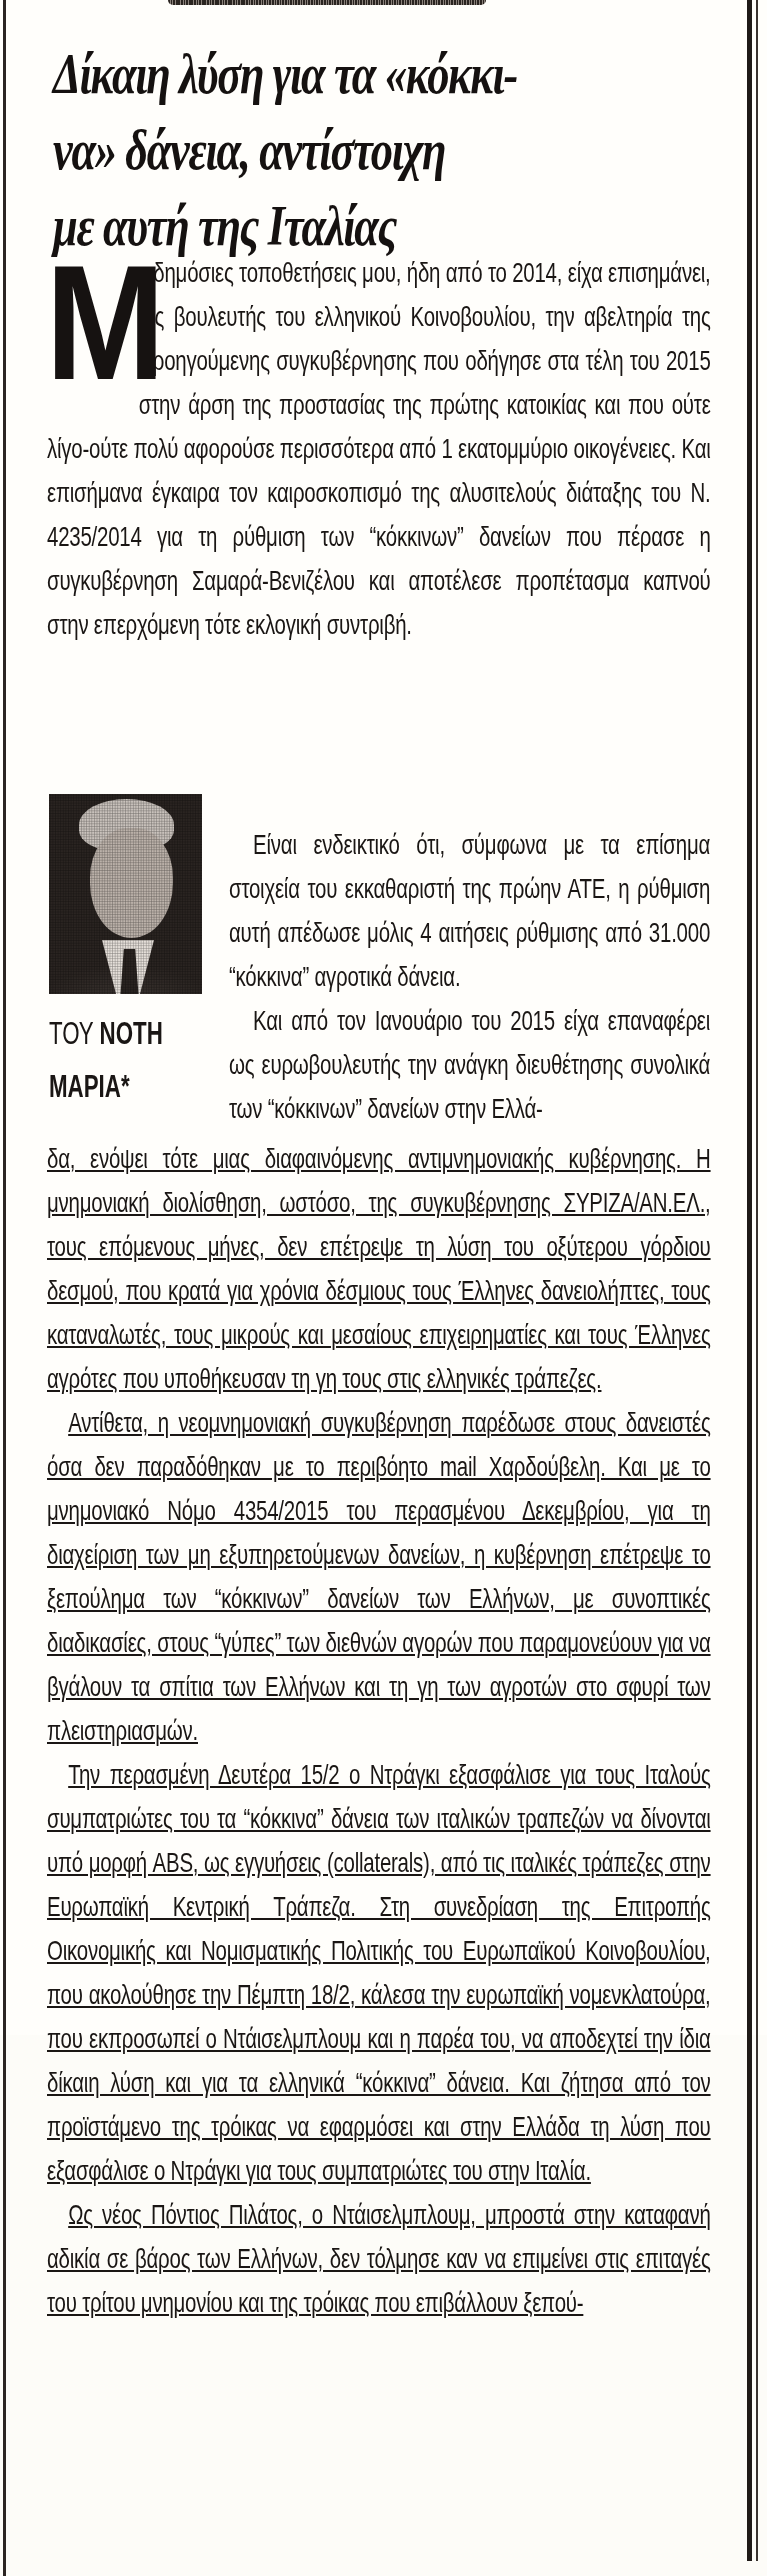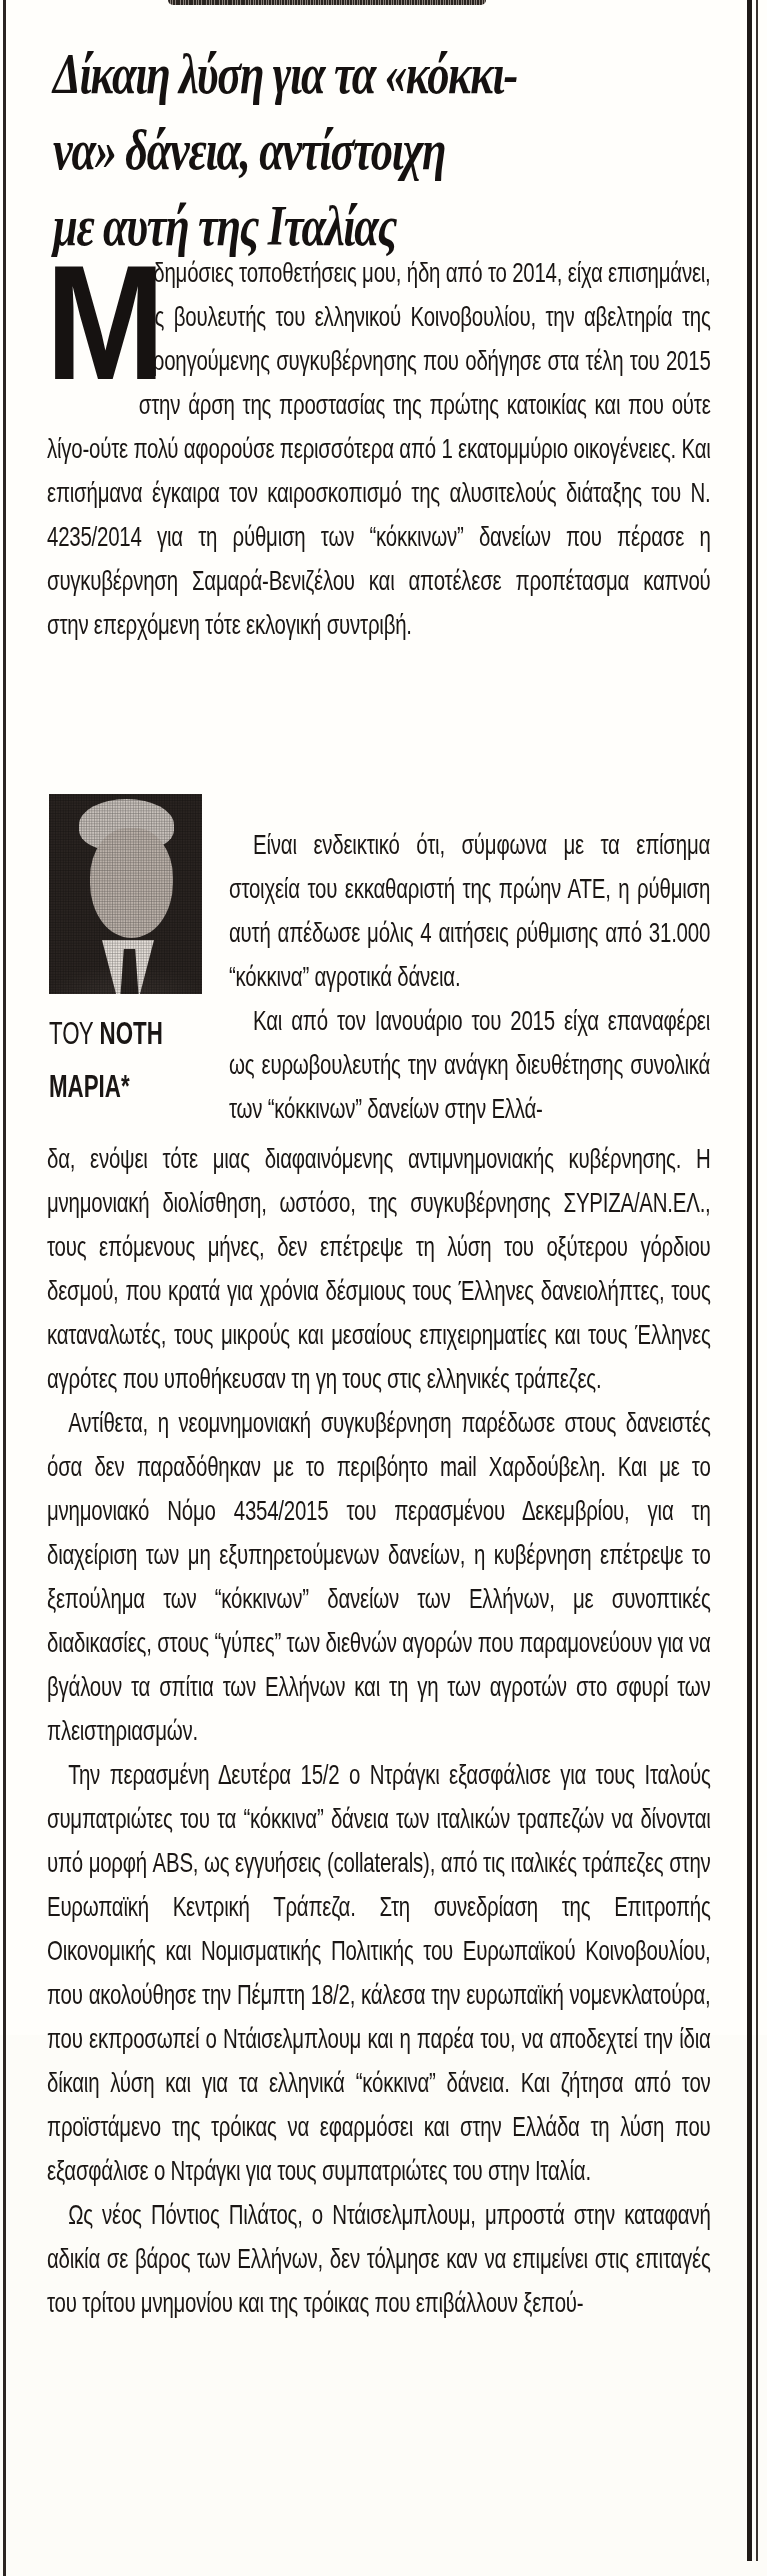--- a/index.html
+++ b/index.html
@@ -75,20 +75,20 @@
   <div class="byline">
     <div><span class="pre">ΤΟΥ </span><span class="name">ΝΟΤΗ</span></div>
     <div class="name">ΜΑΡΙΑ*</div>
   </div>
 
   <div class="col-narrow" style="top:783px;">
     <p class="p indent" style="text-indent:33px;">Είναι ενδεικτικό ότι, σύμφωνα με τα επίσημα στοιχεία του εκκαθαριστή της πρώην ΑΤΕ, η ρύθμιση αυτή απέδωσε μόλις 4 αιτήσεις ρύθμισης από 31.000 “κόκκινα” αγροτικά δάνεια.</p>
     <p class="p indent" style="text-indent:33px;">Και από τον Ιανουάριο του 2015 είχα επαναφέρει ως ευρωβουλευτής την ανάγκη διευθέτησης συνολικά των “κόκκινων” δανείων στην Ελλά-</p>
   </div>
 
-  <div class="lower" style="top:1137px;">
+  <div class="lower" style="top:1137px;text-decoration:underline;">
     <p class="p">δα, ενόψει τότε μιας διαφαινόμενης αντιμνημονιακής κυβέρνησης. Η μνημονιακή διολίσθηση, ωστόσο, της συγκυβέρνησης ΣΥΡΙΖΑ/ΑΝ.ΕΛ., τους επόμενους μήνες, δεν επέτρεψε τη λύση του οξύτερου γόρδιου δεσμού, που κρατά για χρόνια δέσμιους τους Έλληνες δανειολήπτες, τους καταναλωτές, τους μικρούς και μεσαίους επιχειρηματίες και τους Έλληνες αγρότες που υποθήκευσαν τη γη τους στις ελληνικές τράπεζες.</p>
     <p class="p indent" style="text-indent:29px;">Αντίθετα, η νεομνημονιακή συγκυβέρνηση παρέδωσε στους δανειστές όσα δεν παραδόθηκαν με το περιβόητο mail Χαρδούβελη. Και με το μνημονιακό Νόμο 4354/2015 του περασμένου Δεκεμβρίου, για τη διαχείριση των μη εξυπηρετούμενων δανείων, η κυβέρνηση επέτρεψε το ξεπούλημα των “κόκκινων” δανείων των Ελλήνων, με συνοπτικές διαδικασίες, στους “γύπες” των διεθνών αγορών που παραμονεύουν για να βγάλουν τα σπίτια των Ελλήνων και τη γη των αγροτών στο σφυρί των πλειστηριασμών.</p>
     <p class="p indent" style="text-indent:29px;">Την περασμένη Δευτέρα 15/2 ο Ντράγκι εξασφάλισε για τους Ιταλούς συμπατριώτες του τα “κόκκινα” δάνεια των ιταλικών τραπεζών να δίνονται υπό μορφή ABS, ως εγγυήσεις (collaterals), από τις ιταλικές τράπεζες στην Ευρωπαϊκή Κεντρική Τράπεζα. Στη συνεδρίαση της Επιτροπής Οικονομικής και Νομισματικής Πολιτικής του Ευρωπαϊκού Κοινοβουλίου, που ακολούθησε την Πέμπτη 18/2, κάλεσα την ευρωπαϊκή νομενκλατούρα, που εκπροσωπεί ο Ντάισελμπλουμ και η παρέα του, να αποδεχτεί την ίδια δίκαιη λύση και για τα ελληνικά “κόκκινα” δάνεια. Και ζήτησα από τον προϊστάμενο της τρόικας να εφαρμόσει και στην Ελλάδα τη λύση που εξασφάλισε ο Ντράγκι για τους συμπατριώτες του στην Ιταλία.</p>
     <p class="p indent" style="text-indent:29px;">Ως νέος Πόντιος Πιλάτος, ο Ντάισελμπλουμ, μπροστά στην καταφανή αδικία σε βάρος των Ελλήνων, δεν τόλμησε καν να επιμείνει στις επιταγές του τρίτου μνημονίου και της τρόικας που επιβάλλουν ξεπού-</p>
   </div>
 </div>
 
 
 </body></html>

